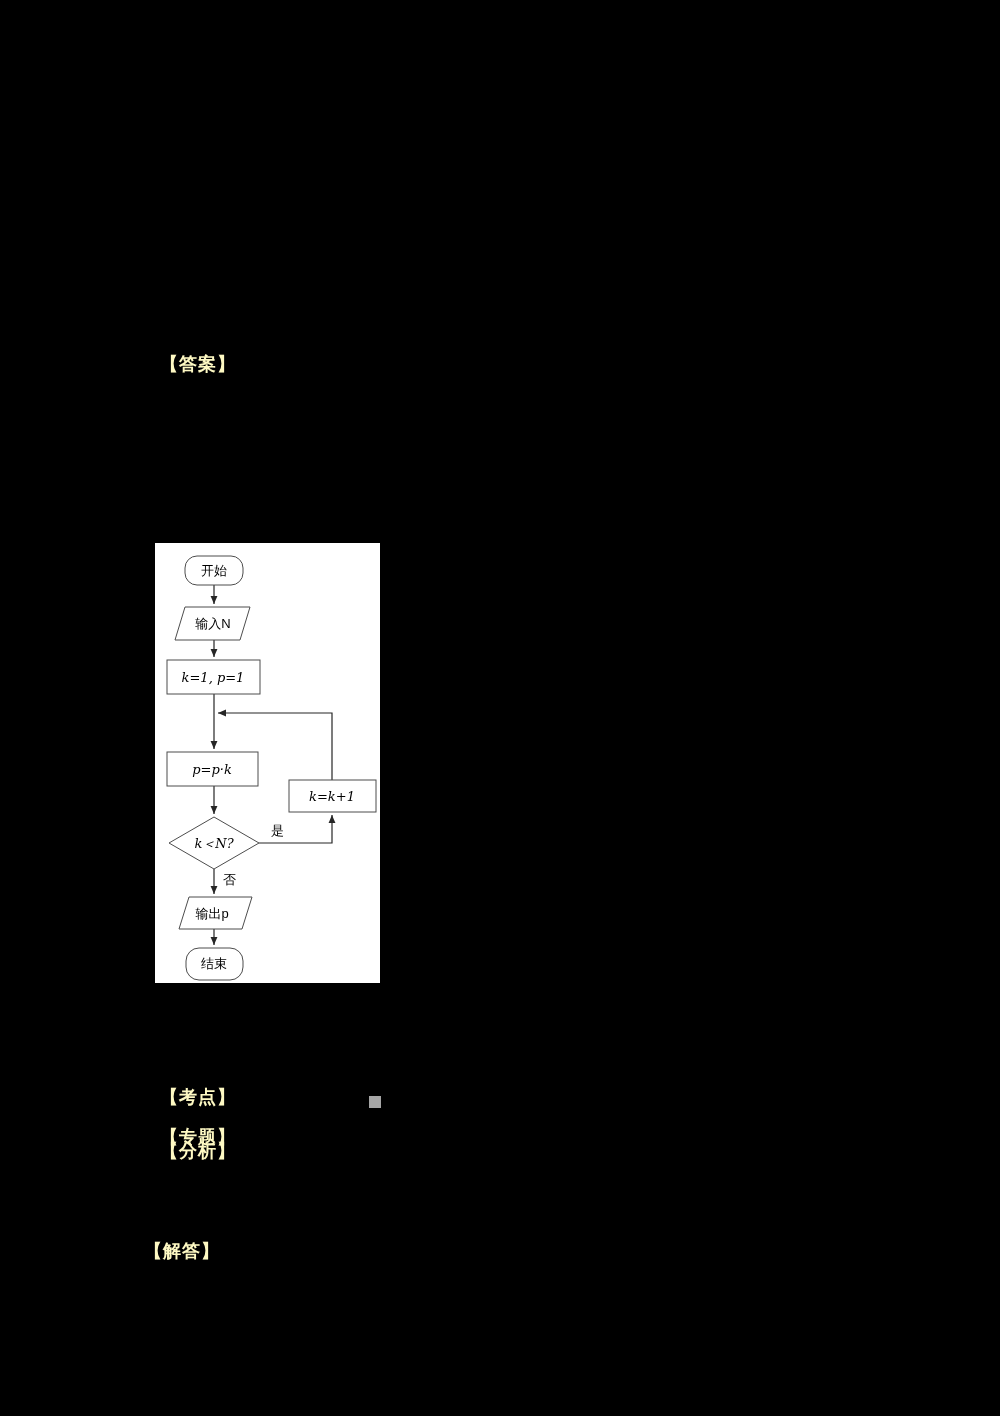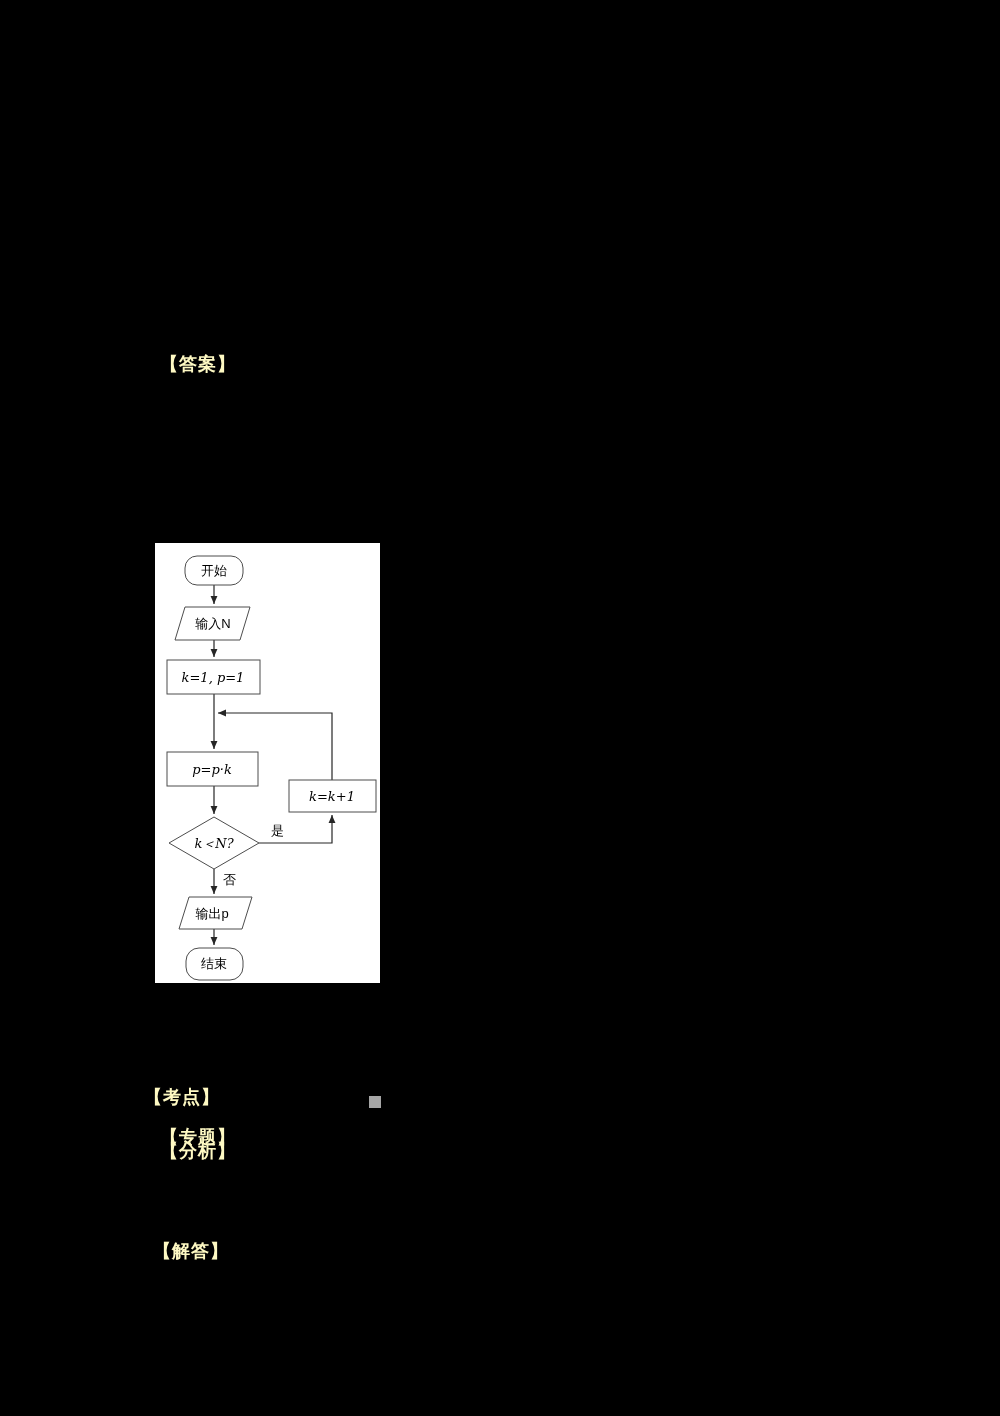--- a/index.html
+++ b/index.html
@@ -111,23 +111,23 @@
       <text class="v" x="57" y="231">p=p·k</text>
       <text class="v" x="177" y="258">k=k+1</text>
       <text class="v" x="59" y="305">k＜N?</text>
       <text class="branch" x="116" y="292">是</text>
       <text class="branch" x="68" y="341">否</text>
       <text class="t" x="57" y="375">输出p</text>
       <text class="t" x="59" y="425">结束</text>
     </svg>
   </div>
 
-  <div class="blue-label" style="left:144px; top:1086px;">【考点】</div>
+  <div class="blue-label" style="left:160px; top:1086px;">【考点】</div>
 
   <div class="gray-square"></div>
 
   <div class="blue-label" style="left:160px; top:1126px;text-align:right;">【专题】</div>
 
   <div class="blue-label" style="left:160px; top:1140px;">【分析】</div>
 
-  <div class="blue-label" style="left:153px; top:1240px;">【解答】</div>
+  <div class="blue-label" style="left:144px; top:1240px;">【解答】</div>
 
 </div>
 
 </body></html>

